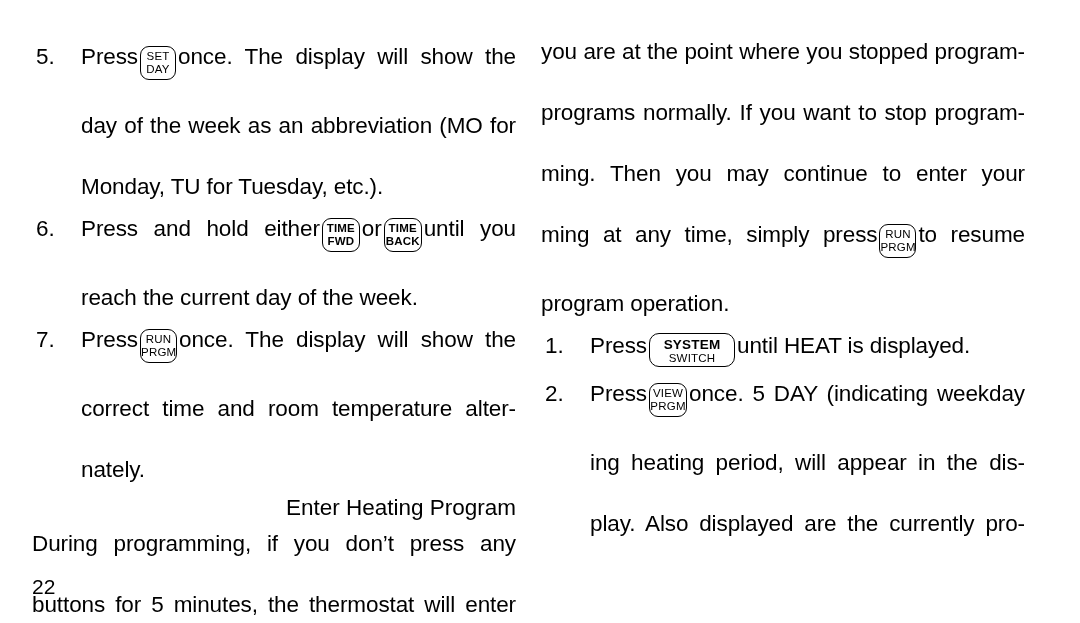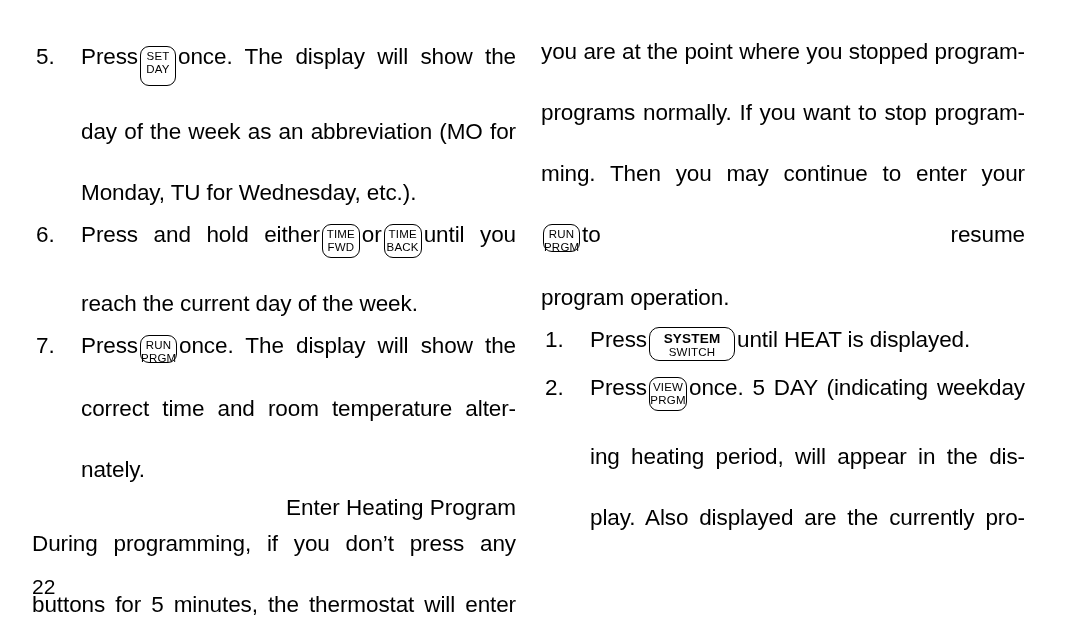--- a/index.html
+++ b/index.html
@@ -91,23 +91,23 @@
     padding: 3px 0 3px 0;
     margin: 0 2px;
     font-family: "Liberation Sans", sans-serif;
   }
   .key .k1, .key .k2 {
     display: block;
     font-size: 11.5px;
     line-height: 13px;
     letter-spacing: 0.2px;
   }
-  .key-setday  { width: 36px; height: 40px; border-radius: 9px; }
-  .key-time    { width: 38px; height: 34px; border-radius: 9px; }
-  .key-run     { width: 37px; height: 28px; border-radius: 9px; }
+  .key-setday  { width: 36px; height: 34px; border-radius: 9px; }
+  .key-time    { width: 38px; height: 34px; border-radius: 9px; font-weight: bold; }
+  .key-run     { width: 37px; height: 34px; border-radius: 9px; }
   .key-view    { width: 38px; height: 34px; border-radius: 9px; }
   .key-system  { width: 86px; height: 34px; border-radius: 10px; padding-top: 4px; }
   .key-system .k1 { font-size: 13.5px; font-weight: bold; line-height: 14px; }
   .key-system .k2 { font-size: 11.5px; line-height: 13px; }
 
   .pagenum {
     position: absolute;
     left: 32px;
     top: 574px;
     font-size: 21px;
@@ -124,21 +124,21 @@
 
   <div class="col col-left">
 
     <div style="height:42px"></div>
 
     <div class="item">
       <span class="num">5.</span>
       <div class="body nojust">
         <span class="lineblock justify"><span>Press</span><span class="key key-setday"><span class="k1">SET</span><span class="k2">DAY</span></span><span>once. The display will show the</span></span>
         <span class="lineblock justify">day of the week as an abbreviation (MO for</span>
-        <span class="lineblock">Monday, TU for Wednesday, etc.).</span>
+        <span class="lineblock">Monday, TU for Tuesday, etc.).</span>
       </div>
     </div>
 
     <div class="gap-md"></div>
 
     <div class="item">
       <span class="num">6.</span>
       <div class="body nojust">
         <span class="lineblock justify"><span>Press and hold either</span><span class="key key-time"><span class="k1">TIME</span><span class="k2">FWD</span></span><span>or</span><span class="key key-time"><span class="k1">TIME</span><span class="k2">BACK</span></span><span>until you</span></span>
         <span class="lineblock">reach the current day of the week.</span>
@@ -171,21 +171,21 @@
   </div>
 
   <div class="col col-right">
 
     <div style="height:37px"></div>
 
     <div class="para last-nojust">
       <span class="lineblock justify">you are at the point where you stopped program-</span>
       <span class="lineblock justify">programs normally. If you want to stop program-</span>
       <span class="lineblock justify">ming. Then you may continue to enter your</span>
-      <span class="lineblock justify"><span class="key key-run"><span class="k1">RUN</span><span class="k2">PRGM</span></span><span>to resume</span></span>
+      <span class="lineblock justify"><span>ming at any time, simply press</span><span class="key key-run"><span class="k1">RUN</span><span class="k2">PRGM</span></span><span>to resume</span></span>
       <span class="lineblock">program operation.</span>
     </div>
 
     <div class="gap-md"></div>
 
     <div class="item">
       <span class="num">1.</span>
       <div class="body nojust">
         <span class="lineblock"><span>Press</span><span class="key key-system"><span class="k1">SYSTEM</span><span class="k2">SWITCH</span></span><span>until HEAT is displayed.</span></span>
       </div>

